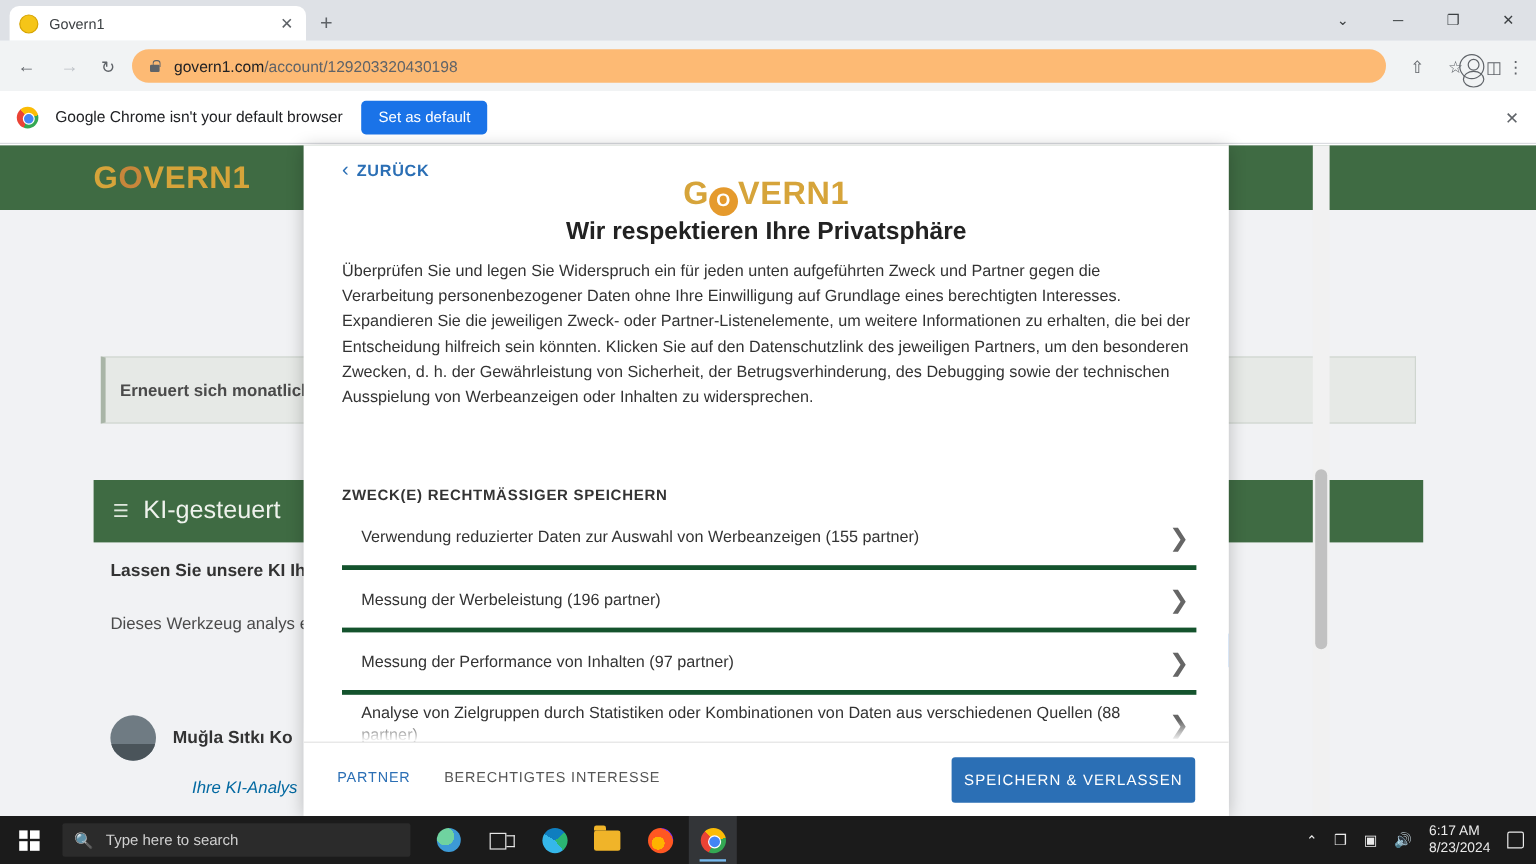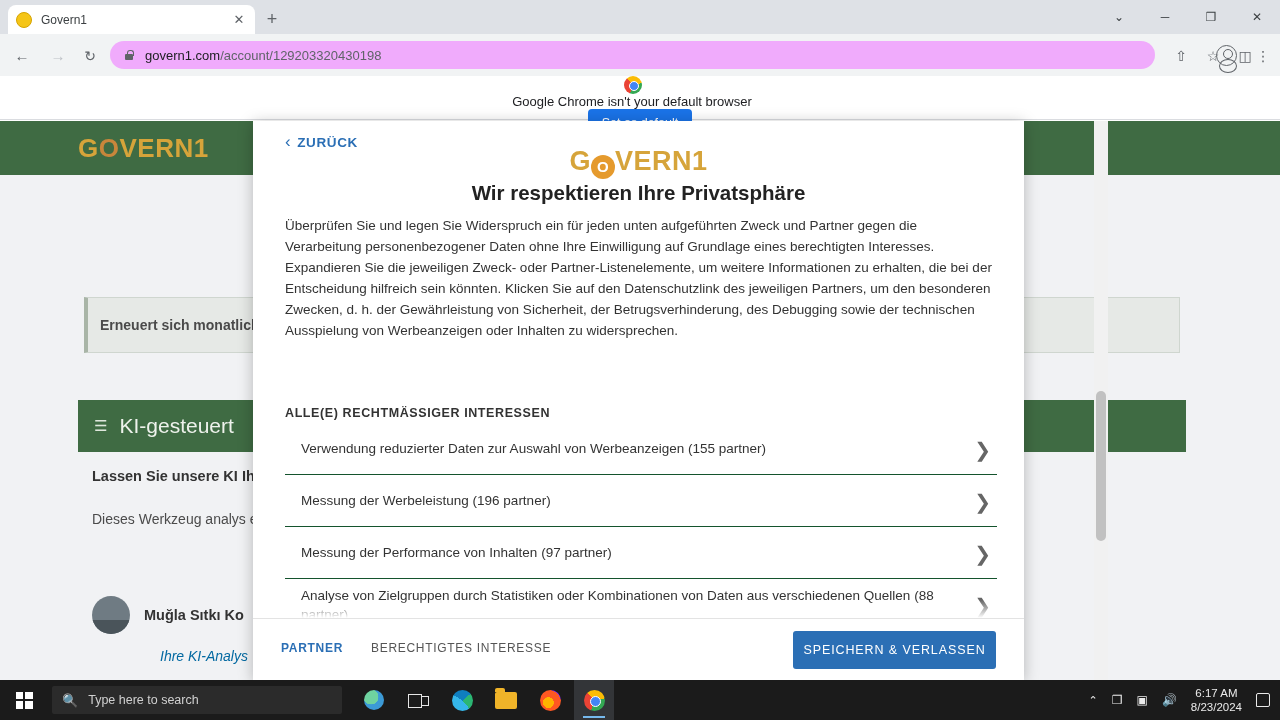--- a/index.html
+++ b/index.html
@@ -43,21 +43,21 @@
   .toolbar {
     position:absolute; left:0; top:34px; width:1280px; height:42px;
     background:#f1f3f4;
   }
   .navbtn { position:absolute; top:42px; width:28px; height:28px; color:#5f6368; font-size:15px; text-align:center; line-height:28px; }
   .nav-back { left:8px; }
   .nav-fwd { left:44px; color:#bdc1c6; }
   .nav-reload { left:76px; font-size:14px; }
   .omnibox {
     position:absolute; left:110px; top:41px; width:1045px; height:28px;
-    background:#f0abfc; border-radius:14px; display:flex; align-items:center;
+    background:#fdba74; border-radius:14px; display:flex; align-items:center;
     padding:0 12px;
   }
   .lock { width:14px; height:14px; margin-right:9px; position:relative; flex:0 0 auto; }
   .lock:before {
     content:""; position:absolute; left:3px; top:6px; width:8px; height:6px;
     background:#5f6368; border-radius:1px;
   }
   .lock:after {
     content:""; position:absolute; left:4.5px; top:2px; width:5px; height:5px;
     border:1.5px solid #5f6368; border-bottom:none; border-radius:3px 3px 0 0;
@@ -81,21 +81,21 @@
   }
   .avatar-circle:after {
     content:""; position:absolute; left:1.5px; top:12.5px; width:16px; height:12px; border-radius:50%;
     border:1.6px solid #5f6368;
   }
 
   
   .infobar {
     position:absolute; left:0; top:76px; width:1280px; height:44px;
     background:#ffffff; border-bottom:1px solid #dadce0;
-    display:flex; align-items:center; padding:0 14px;flex-direction:column;
+    display:flex; align-items:center; padding:0 14px;
   }
   .chrome-logo {
     width:18px; height:18px; border-radius:50%;
     background:
       conic-gradient(from 200deg, #ea4335 0 33%, #fbbc05 33% 66%, #34a853 66% 100%);
     position:relative; margin-right:14px; flex:0 0 auto;
   }
   .chrome-logo:after {
     content:""; position:absolute; left:5px; top:5px; width:8px; height:8px; border-radius:50%;
     background:#4285f4; border:1.5px solid #fff;
@@ -199,37 +199,37 @@
   .modal-actions {
     position:absolute; right:28px; top:257px; display:flex; gap:44px;
     font-size:12.5px; letter-spacing:0.7px; color:#2b6fb5;
   }
   .section-label {
     position:absolute; left:32px; top:285px; font-size:12.5px; font-weight:bold;
     letter-spacing:0.6px; color:#333;
   }
   .list { position:absolute; left:32px; top:302px; width:712px; }
   .list-item {
-    position:relative; min-height:52px; border-bottom:1px solid #14532d;
+    position:relative; min-height:52px; border-bottom:4px solid #14532d;
     display:flex; align-items:center; padding:0 36px 0 16px;
   }
   .list-item .txt { font-size:13.5px; color:#333; line-height:19px; }
   .list-item .chev {
     position:absolute; right:6px; top:50%; margin-top:-11px;
     font-size:20px; color:#666; font-weight:300;
   }
   .modal-footer {
     position:absolute; left:0; bottom:0; width:771px; height:62px;
     background:#fff; border-top:1px solid #e3e3e3;
   }
   .foot-tabs {
     position:absolute; left:28px; top:22px; display:flex; gap:28px;
     font-size:12px; letter-spacing:0.7px;
   }
-  .foot-tabs .active { color:#2b6fb5;font-weight:bold; }
+  .foot-tabs .active { color:#2b6fb5; }
   .foot-tabs .inactive { color:#555; }
   .save-btn {
     position:absolute; right:28px; top:12px; width:203px; height:38px;
     background:#2b6fb5; color:#fff; border:none; border-radius:3px;
     font-size:12.5px; letter-spacing:0.9px; font-family:"Liberation Sans", sans-serif;
   }
   .fade {
     position:absolute; left:0; bottom:62px; width:771px; height:18px;
     background:linear-gradient(to bottom, rgba(255,255,255,0), #fff);
   }
@@ -294,21 +294,21 @@
     width:21px; height:21px; border-radius:50%;
     background:conic-gradient(from 200deg, #ea4335 0 33%, #fbbc05 33% 66%, #34a853 66% 100%);
     position:relative;
   }
   .ico-chrome:after {
     content:""; position:absolute; left:6px; top:6px; width:9px; height:9px; border-radius:50%;
     background:#4285f4; border:1.5px solid #fff;
   }
   .tray { margin-left:auto; display:flex; align-items:center; gap:14px; padding-right:10px; color:#eaeaea; font-size:12px; }
   .tray .chev { font-size:11px; }
-  .clock { text-align:center; line-height:14px; font-size:11.5px; }
+  .clock { text-align:left; line-height:14px; font-size:11.5px; }
   .notif { width:14px; height:14px; border:1.4px solid #eaeaea; border-radius:2px 2px 2px 0; }
 </style>
 </head>
 <body>
 
 <div class="browser">
 
   <div class="tabstrip">
     <div class="tab">
       <span class="tab-favicon"></span>
@@ -380,21 +380,21 @@
   <div class="modal">
     <div class="modal-back">
       <span class="chev">‹</span>
       <span>ZURÜCK</span>
     </div>
     <div class="modal-logo"><span>G</span><span class="o">O</span><span>VERN1</span></div>
     <div class="modal-title">Wir respektieren Ihre Privatsphäre</div>
     <div class="modal-intro">Überprüfen Sie und legen Sie Widerspruch ein für jeden unten aufgeführten Zweck und Partner gegen die Verarbeitung personenbezogener Daten ohne Ihre Einwilligung auf Grundlage eines berechtigten Interesses. Expandieren Sie die jeweiligen Zweck- oder Partner-Listenelemente, um weitere Informationen zu erhalten, die bei der Entscheidung hilfreich sein könnten. Klicken Sie auf den Datenschutzlink des jeweiligen Partners, um den besonderen Zwecken, d. h. der Gewährleistung von Sicherheit, der Betrugsverhinderung, des Debugging sowie der technischen Ausspielung von Werbeanzeigen oder Inhalten zu widersprechen.</div>
 
 
-    <div class="section-label">ALLE(E) RECHTMÄSSIGER INTERESSEN</div>
+    <div class="section-label">ZWECK(E) RECHTMÄSSIGER SPEICHERN</div>
 
     <div class="list">
       <div class="list-item">
         <span class="txt">Verwendung reduzierter Daten zur Auswahl von Werbeanzeigen (155 partner)</span>
         <span class="chev">❯</span>
       </div>
       <div class="list-item">
         <span class="txt">Messung der Werbeleistung (196 partner)</span>
         <span class="chev">❯</span>
       </div>

